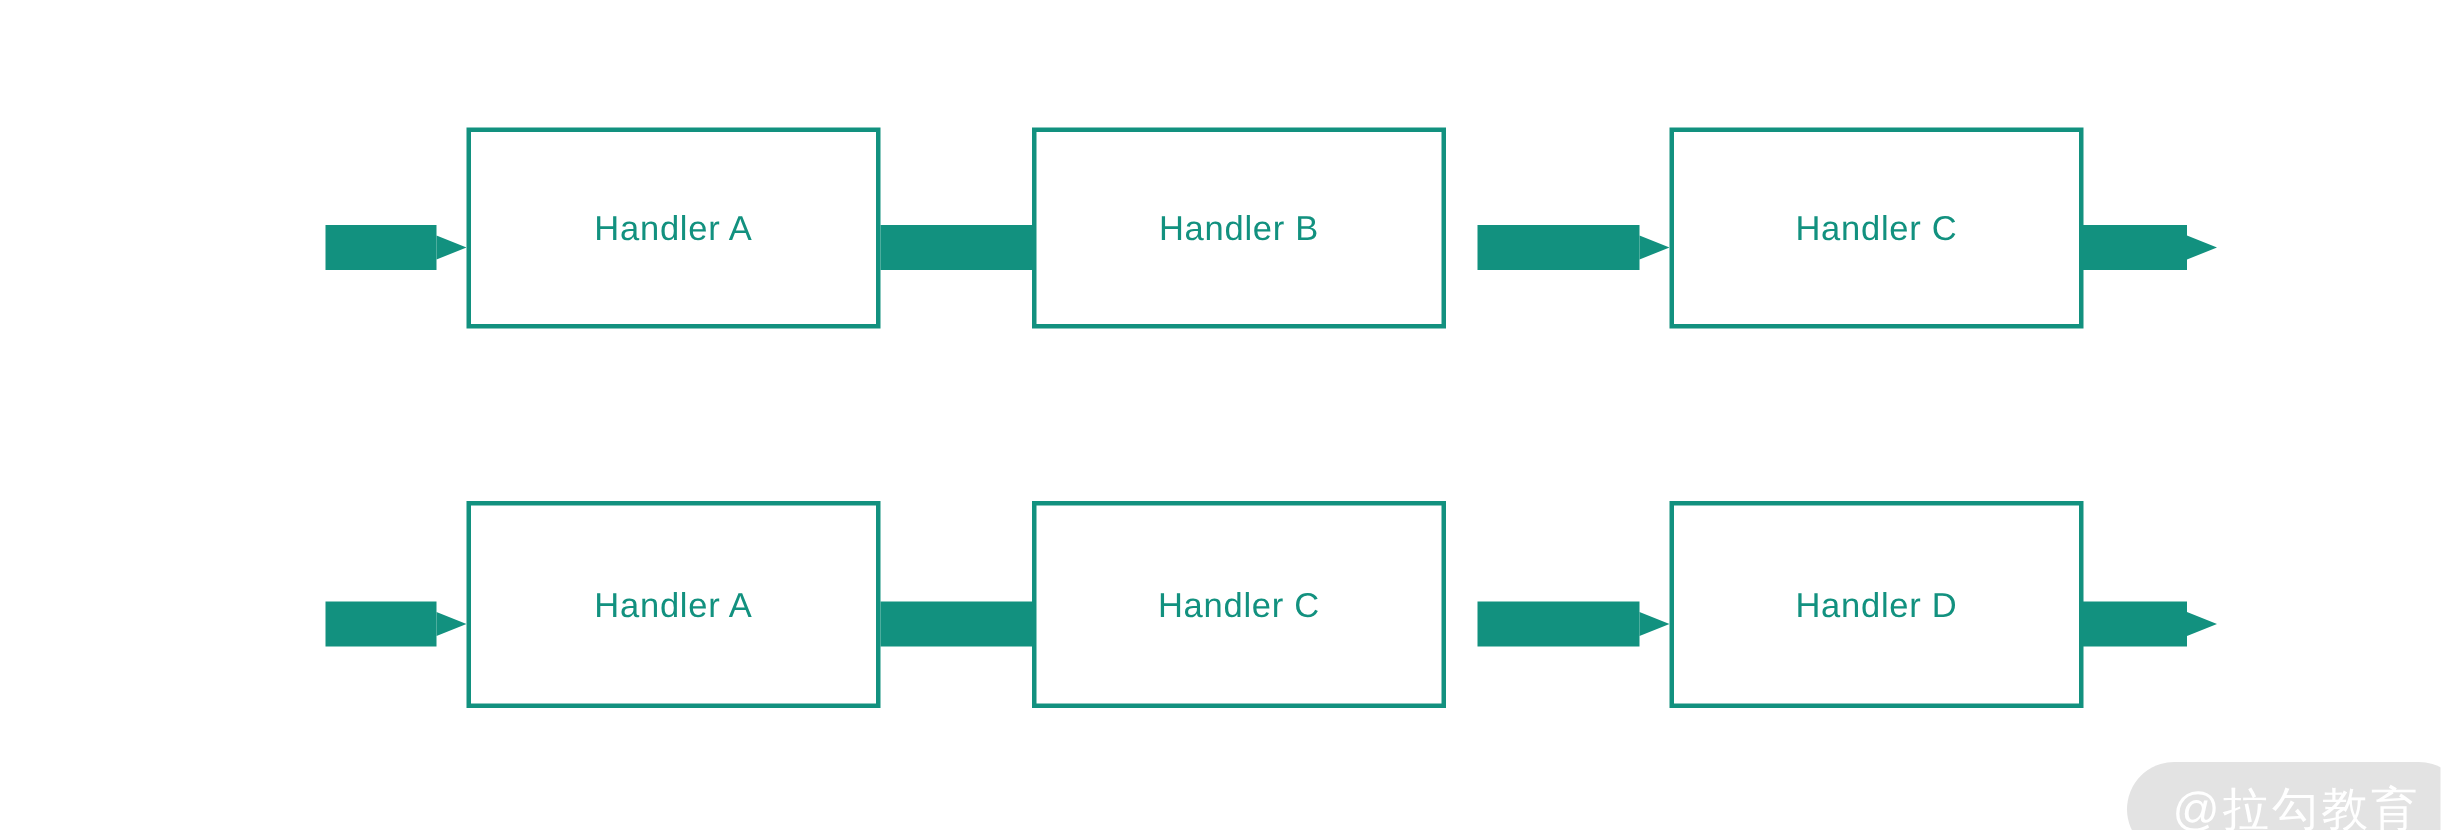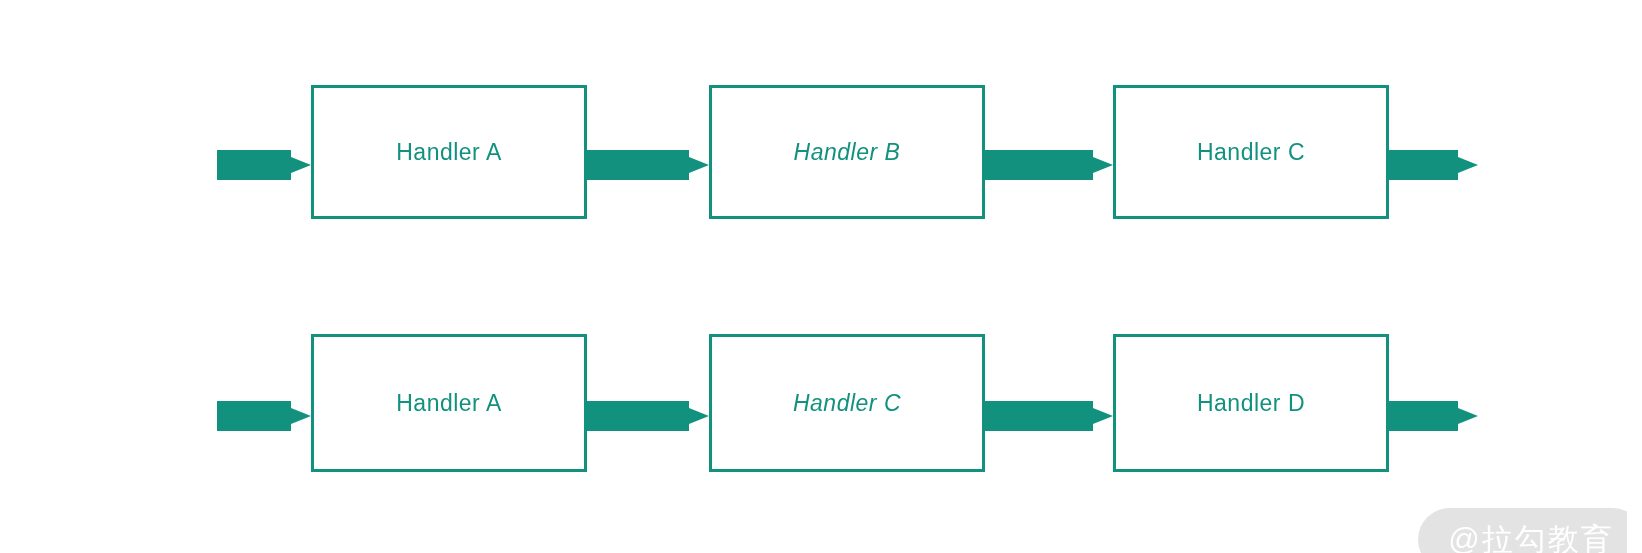--- a/index.html
+++ b/index.html
@@ -33,21 +33,21 @@
   .row-2 .handler-box { top: 304px; height: 138px; }
 
   .handler-box .label {
     color: var(--accent);
     font-size: 23px;
     letter-spacing: 0.5px;
     white-space: nowrap;
   }
 
   .box-pos-0 { left: 281px; }
-  .box-pos-1 { left: 679px; font-style: italic; }
+  .box-pos-1 { left: 658px; }
   .box-pos-2 { left: 1083px; }
 
   .arrow {
     position: absolute;
     height: 3px;
     background: var(--accent);
   }
   .arrow::after {
     content: "";
     position: absolute;

